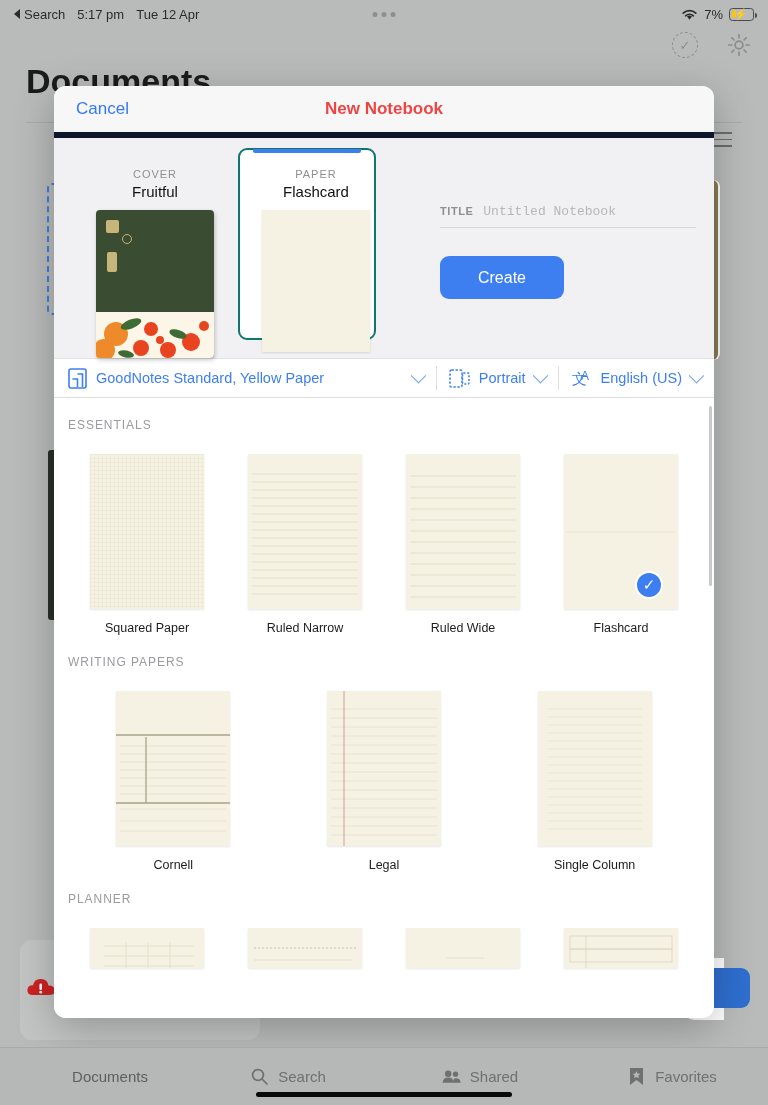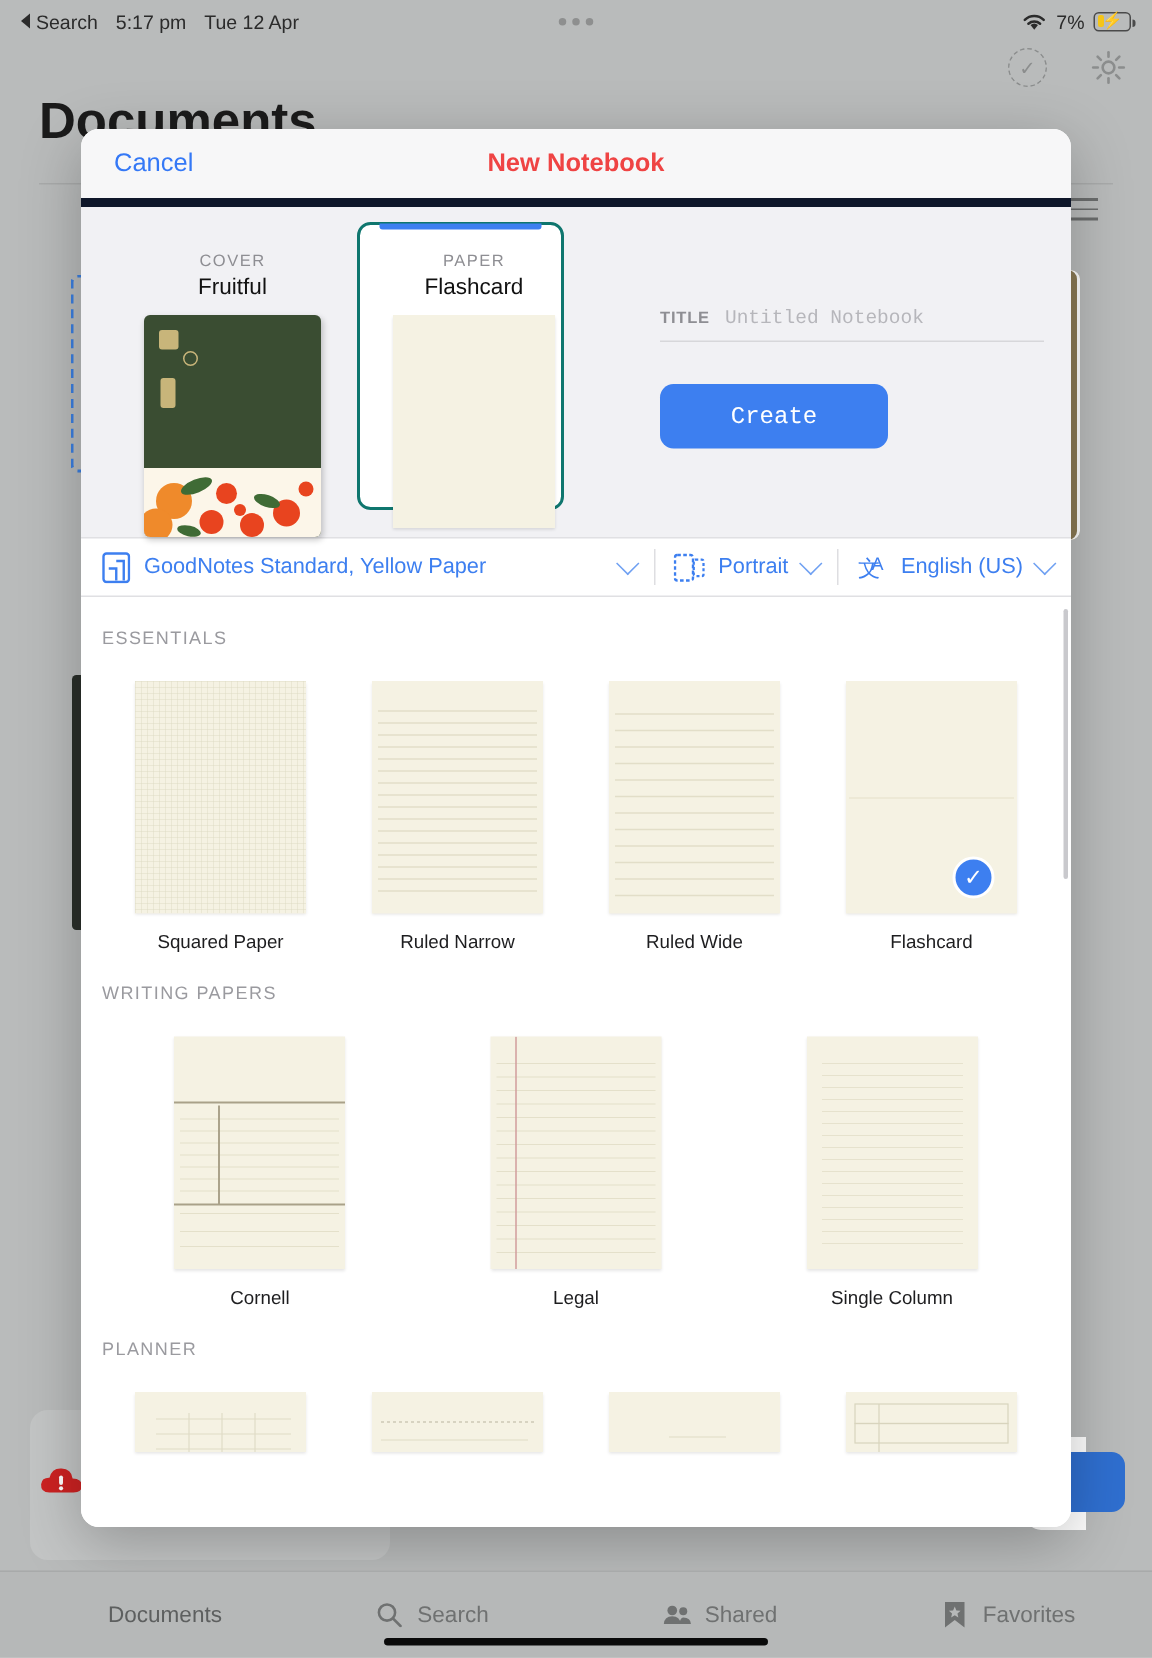--- a/index.html
+++ b/index.html
@@ -160,23 +160,23 @@
   .title-area {
     position: absolute; left: 386px; right: 18px; top: 42px; margin-top: 24px;
   }
   .title-row { display: flex; align-items: baseline; gap: 10px;
     border-bottom: 1px solid #d7d7da; padding-bottom: 8px; }
   .title-label { font-size: 11px; font-weight: bold; letter-spacing: .05em; color: #8e8e93; }
   .title-input { border: 0; outline: 0; background: transparent; font-size: 13px;
     color: #a21caf; width: 100%; font-family: Liberation Mono, monospace; }
   .title-input::placeholder { color: #b6b6bb; }
   .create-btn {
-    margin-top: 28px; width: 152px; height: 43px; background: #3d7ff0;
+    margin-top: 28px; width: 124px; height: 43px; background: #3d7ff0;
     border: 0; border-radius: 9px; color: #fff; font-size: 16px; cursor: pointer;
-    font-family: Liberation Mono, monospace;
+    font-family: Liberation Sans, sans-serif;
   }
 
   
   .optionsbar {
     flex: 0 0 40px; display: flex; align-items: center;
     border-top: 1px solid #e0e0e3; border-bottom: 1px solid #e0e0e3;
     background: #fff;
   }
   .opt {
     display: flex; align-items: center; gap: 9px; height: 100%;

